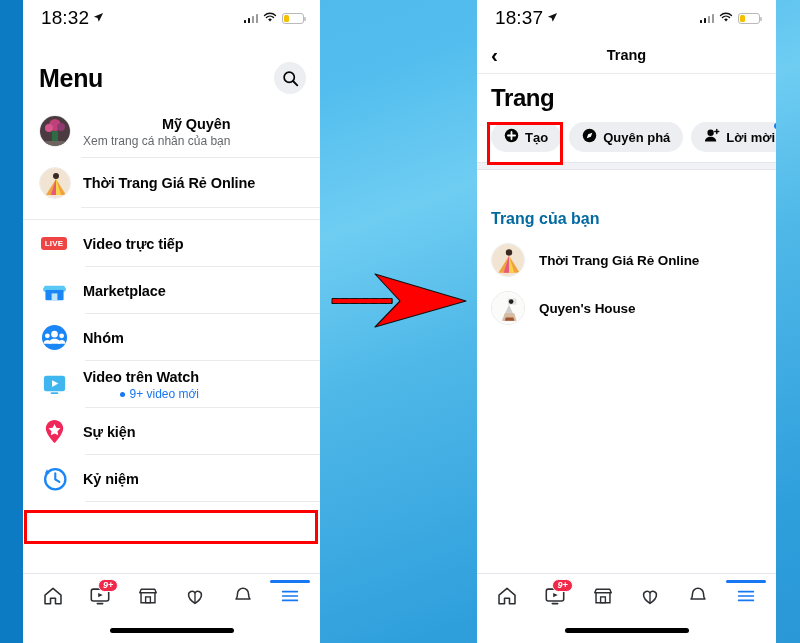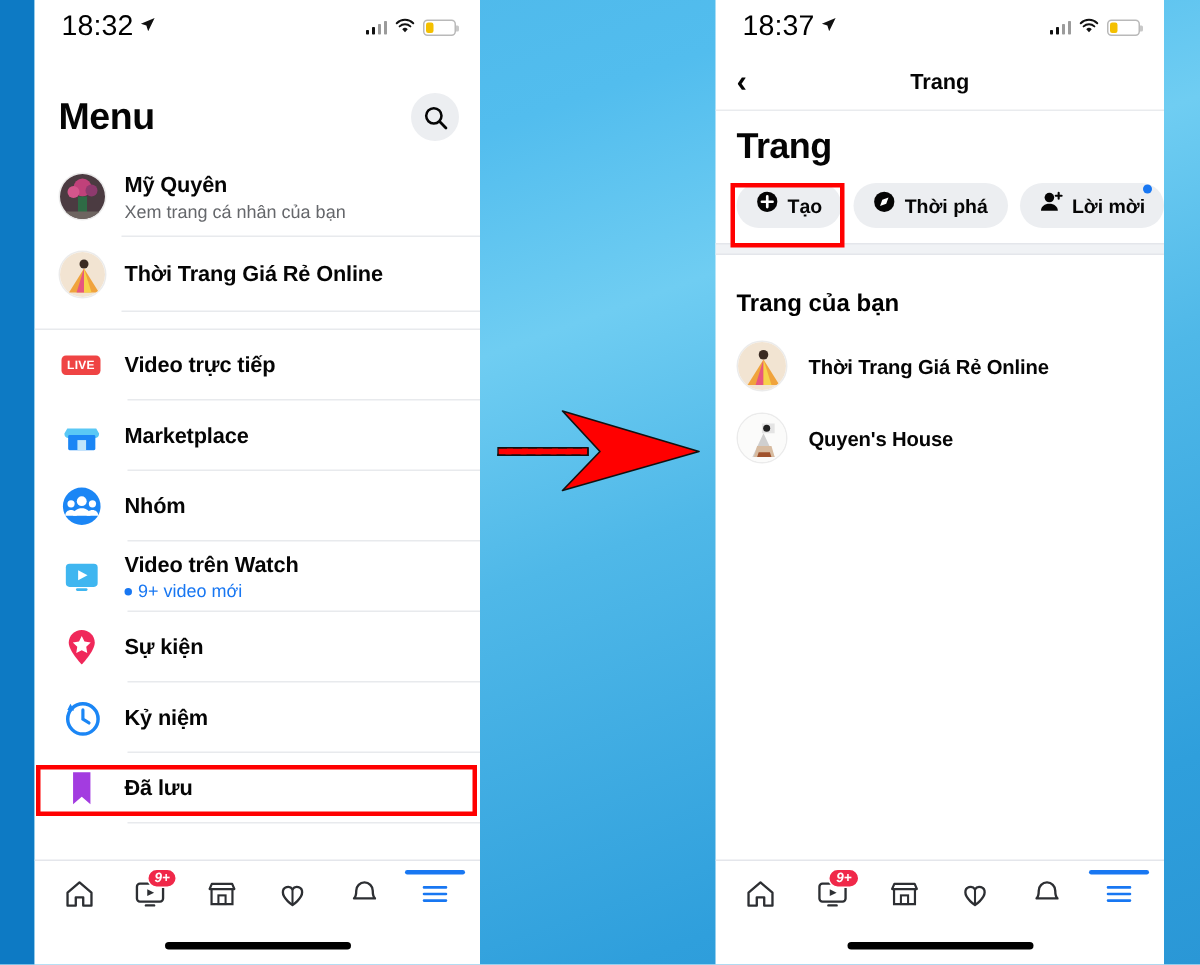--- a/index.html
+++ b/index.html
@@ -50,20 +50,21 @@
   .menu-title{ font-size:25px; font-weight:700; color:#050505; letter-spacing:-.3px; }
   .search-btn{
     margin-left:auto; width:32px; height:32px; border-radius:50%;
     background:#eceef1; display:flex; align-items:center; justify-content:center;
   }
   
   .scroll{ flex:1 1 auto; overflow:hidden; }
   .row{
     display:flex; align-items:center; padding:0 2px 0 16px; height:47px;
     position:relative;
+    text-align:right;
   }
   .row .sep{
     position:absolute; left:62px; right:0; bottom:0; height:1px; background:#e8eaed;
   }
   .row-ico{
     width:30px; height:30px; margin-right:14px; flex:0 0 30px;
     display:flex; align-items:center; justify-content:center;
   }
   .row-txt{ font-size:14.5px; color:#050505; font-weight:600; letter-spacing:-.1px; }
   .row-sub{ font-size:12px; color:#65676b; margin-top:1px; font-weight:400; }
@@ -119,21 +120,21 @@
   }
   .big-title{ font-size:24px; font-weight:700; color:#050505; padding:10px 14px 6px; letter-spacing:-.4px; }
   .chips{ display:flex; gap:8px; padding:4px 0 10px 14px; flex:0 0 auto; }
   .chip{
     background:#eceef1; border-radius:18px; height:30px; display:flex; align-items:center;
     padding:0 13px; gap:6px; flex:0 0 auto; position:relative;
   }
   .chip-label{ font-size:13px; font-weight:700; color:#050505; white-space:nowrap; }
   .chip-dot{ position:absolute; top:1px; right:8px; width:6px; height:6px; border-radius:50%; background:#1877f2; }
   .sec-divider{ height:8px; background:#f0f2f5; border-top:1px solid #e4e6eb; border-bottom:1px solid #e4e6eb; }
-  .sec-title{ font-size:16px; font-weight:700; color:#000000; padding:24px 14px 8px; }
+  .sec-title{ font-size:16px; font-weight:700; color:#0369a1; padding:8px 14px 8px;margin-top:32px; }
   .page-row{ display:flex; align-items:center; padding:7px 14px; }
   .page-row .avatar{ width:34px; height:34px; flex:0 0 34px; margin-right:14px; }
   .page-row .row-txt{ font-size:13.5px; font-weight:700; }
   
   #arrow-annotation{ position:absolute; left:330px; top:268px; width:140px; height:64px; }
 </style>
 </head>
 <body>
 
 <div class="left-blue-strip"></div>
@@ -283,29 +284,20 @@
         <svg width="27" height="27" viewBox="0 0 28 28">
             <circle cx="14.8" cy="14.8" r="10.5" stroke="#1b86f5" stroke-width="2.4" fill="none"></circle>
             <path d="M14.8 8.6v6.4l4.2 2.6" stroke="#1b86f5" stroke-width="2.2" stroke-linecap="round" fill="none"></path>
             <path d="M6.2 4.3 4 8.7l4.8.3z" fill="#1b86f5"></path>
           </svg>
       </span>
       <span class="row-txt">Kỷ niệm</span>
       <i class="sep"></i>
     </div>
 
-    <div class="row">
-      <span class="row-ico">
-        <svg width="27" height="27" viewBox="0 0 28 28">
-            <path d="M8 3h12v22l-6-5.2L8 25z" fill="#a33ce0"></path>
-          </svg>
-      </span>
-      <span class="row-txt">Đã lưu</span>
-      <i class="sep"></i>
-    </div>
 
     <div class="row noline">
       
       
     </div>
 
   </div>
 
   <div class="botnav">
     <span class="nav-i">
@@ -407,21 +399,21 @@
       </span>
       <span class="chip-label">Tạo</span>
     </span>
     <span class="chip">
       <span>
         <svg width="15" height="15" viewBox="0 0 16 16">
             <circle cx="8" cy="8" r="7.2" fill="#050505"></circle>
             <path d="M11 5 6.6 6.6 5 11l4.4-1.6z" fill="#fff"></path>
           </svg>
       </span>
-      <span class="chip-label">Thời phá</span>
+      <span class="chip-label">Quyên phá</span>
     </span>
     <span class="chip">
       <span>
         <svg width="16" height="15" viewBox="0 0 17 16">
             <circle cx="7" cy="5" r="3.4" fill="#050505"></circle>
             <path d="M1 14.4c0-3.1 2.7-5 6-5s6 1.9 6 5z" fill="#050505"></path>
             <path d="M13.6 1.6v4.2M11.5 3.7h4.2" stroke="#050505" stroke-width="1.5" stroke-linecap="round"></path>
           </svg>
       </span>
       <span class="chip-label">Lời mời</span>

